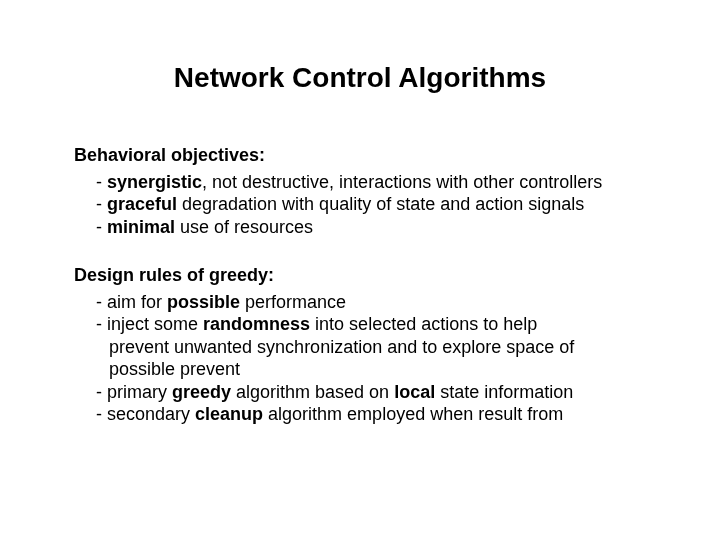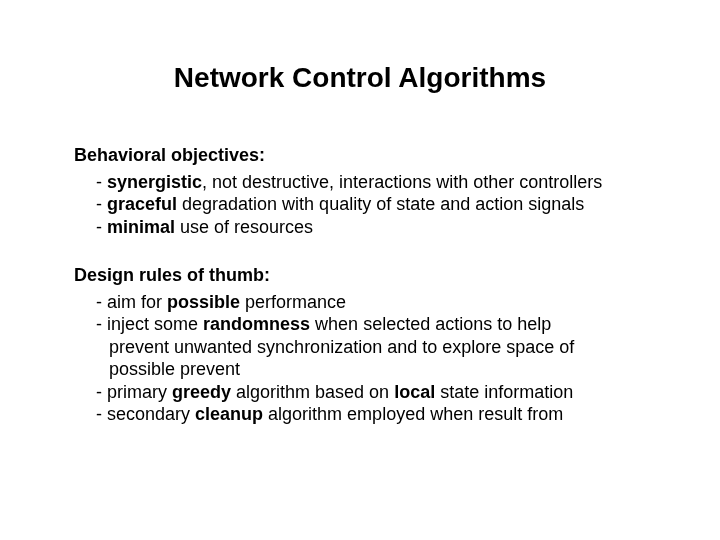--- a/index.html
+++ b/index.html
@@ -66,28 +66,28 @@
     </p>
     <p class="item">
       <span>- </span><span class="bold">graceful</span><span> degradation with quality of state and action signals</span>
     </p>
     <p class="item">
       <span>- </span><span class="bold">minimal</span><span> use of resources</span>
     </p>
 
     <div class="gap"></div>
 
-    <p class="section-head">Design rules of thumb:</p>
+    <p class="section-head">Design rules of greedy:</p>
 
     <p class="item">
       <span>- aim for </span><span class="bold">possible</span><span> performance</span>
     </p>
 
     <p class="item">
-      <span>- inject some </span><span class="bold">randomness</span><span> when selected actions to help</span>
+      <span>- inject some </span><span class="bold">randomness</span><span> into selected actions to help</span>
     </p>
     <p class="item-cont">prevent unwanted synchronization and to explore space of</p>
     <p class="item-cont">possible prevent</p>
 
     <p class="item">
       <span>- primary </span><span class="bold">greedy</span><span> algorithm based on </span><span class="bold">local</span><span> state information</span>
     </p>
 
     <p class="item">
       <span>- secondary </span><span class="bold">cleanup</span><span> algorithm employed when result from</span>

